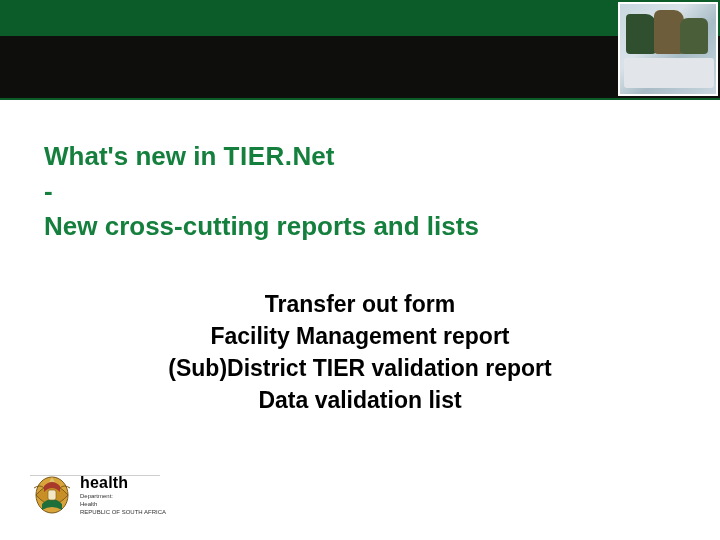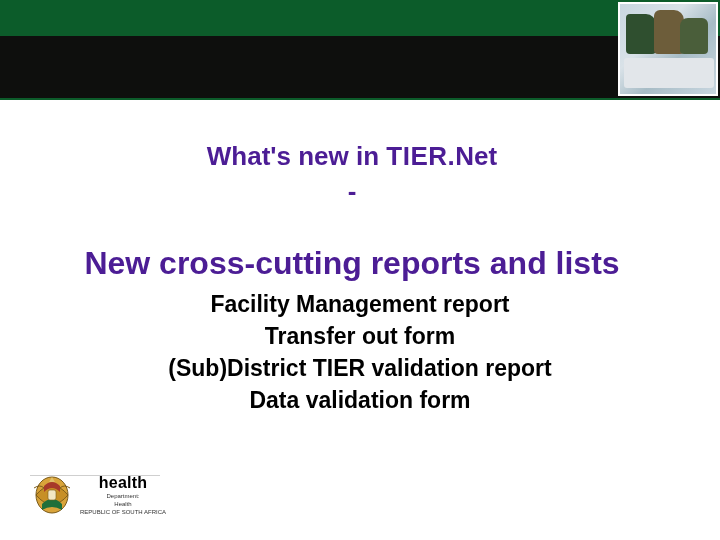--- a/index.html
+++ b/index.html
@@ -13,34 +13,34 @@
     position: absolute; top: 2px; right: 2px; width: 100px; height: 94px;
     background: linear-gradient(135deg,#c9d7e0 0%,#d9e2e8 35%,#a7bcc6 60%,#c9d7e0 100%);
     border: 2px solid #fff;
   }
   .photo-g1 { position:absolute; left:6px; top:10px; width:30px; height:40px; background:#2f4f2f; border-radius:4px 10px 4px 4px; }
   .photo-g2 { position:absolute; left:34px; top:6px; width:30px; height:44px; background:#6d5d3a; border-radius:6px 10px 4px 4px; }
   .photo-g3 { position:absolute; left:60px; top:14px; width:28px; height:36px; background:#4a5e3a; border-radius:8px 6px 4px 4px; }
   .photo-table { position:absolute; left:4px; bottom:6px; width:90px; height:30px; background:#e2e6ea; border-radius:3px; }
 
   .title-block {
-    position: absolute; top: 138px; left: 52px; width: 600px; text-align: center;
-    color: #4c1d95; font-weight: bold;
+    position: absolute; top: 138px; left: 44px; width: 600px; 
+    color: #15803d; font-weight: bold;
   }
   .title-line1 { font-size: 26px; line-height: 36px; }
   .title-line1 .tier { font-family: Arial, sans-serif; font-weight: 900; letter-spacing: 0.5px; }
   .title-dash { font-size: 26px; line-height: 34px; }
-  .title-line2 { font-size: 32px; line-height: 36px; margin-top: 37px; }
+  .title-line2 { font-size: 26px; line-height: 36px; }
 
   .items-block {
     position: absolute; top: 288px; left: 60px; width: 600px; text-align: center;
     color: #000; font-weight: bold; font-size: 23px; line-height: 32px;
   }
 
-  .footer-area { position: absolute; left: 30px; bottom: 22px; width: 200px; height: 44px; text-align: center; }
+  .footer-area { position: absolute; left: 30px; bottom: 22px; width: 200px; height: 44px; }
   .crest {
     position: absolute; left: 0; top: 0; width: 44px; height: 42px; border: 0;
   }
   .crest svg { width: 44px; height: 42px; display: block; }
   .footer-text { position: absolute; left: 50px; top: 0; color: #000; }
   .footer-health { font-weight: bold; font-size: 16px; line-height: 18px; letter-spacing: 0.2px; }
   .footer-dept { font-size: 6px; line-height: 8px; color: #333; }
   .footer-rule { position: absolute; left: 30px; bottom: 64px; width: 130px; height: 1px; background: #888; opacity: .4; }
 
   .page-num { position: absolute; bottom: 28px; left: 0; width: 720px; text-align: center; font-size: 10px; font-weight: bold; color: #000; }
@@ -64,24 +64,24 @@
 
   <div class="title-block">
     <div class="title-line1">
       <span>What's new in </span><span class="tier">TIER.</span><span>Net</span>
     </div>
     <div class="title-dash">-</div>
     <div class="title-line2">New cross-cutting reports and lists</div>
   </div>
 
   <div class="items-block">
+    <div>Transfer out form</div>
     <div>Facility Management report</div>
-    <div>Transfer out form</div>
     <div>(Sub)District TIER validation report</div>
-    <div>Data validation form</div>
+    <div>Data validation list</div>
   </div>
 
   <div class="footer-rule"></div>
 
   <div class="footer-area">
     <div class="crest">
       <svg viewBox="0 0 44 42">
         <ellipse cx="22" cy="21" rx="16" ry="18" fill="#d9a43a" stroke="#7a5a1a" stroke-width="1"></ellipse>
         <path d="M6 21 Q22 2 38 21 Q22 40 6 21 Z" fill="#c78f25" stroke="#6b4f14" stroke-width="0.8"></path>
         <path d="M12 30 Q22 20 32 30 L32 36 Q22 30 12 36 Z" fill="#1f6f3a"></path>

